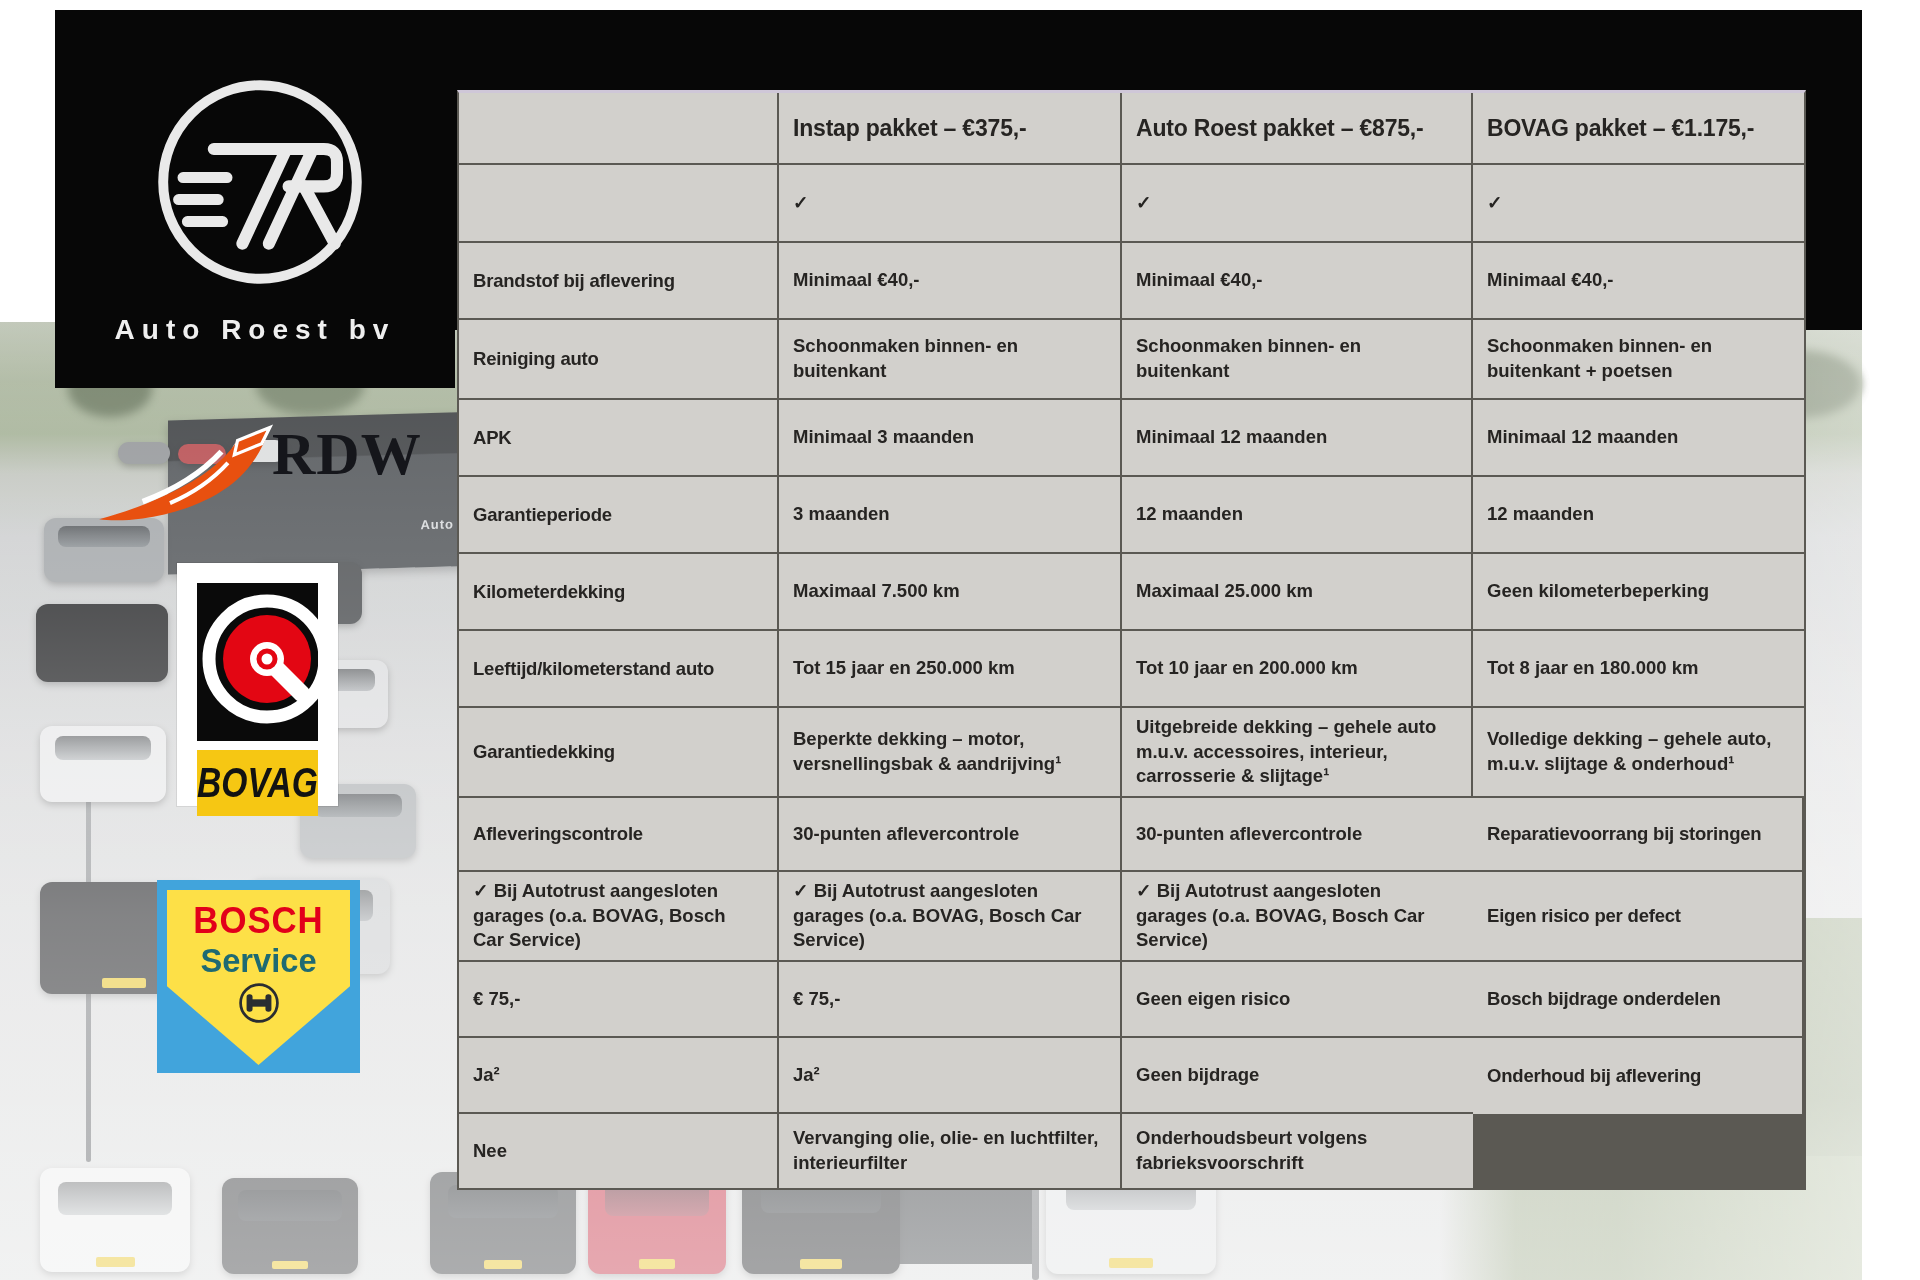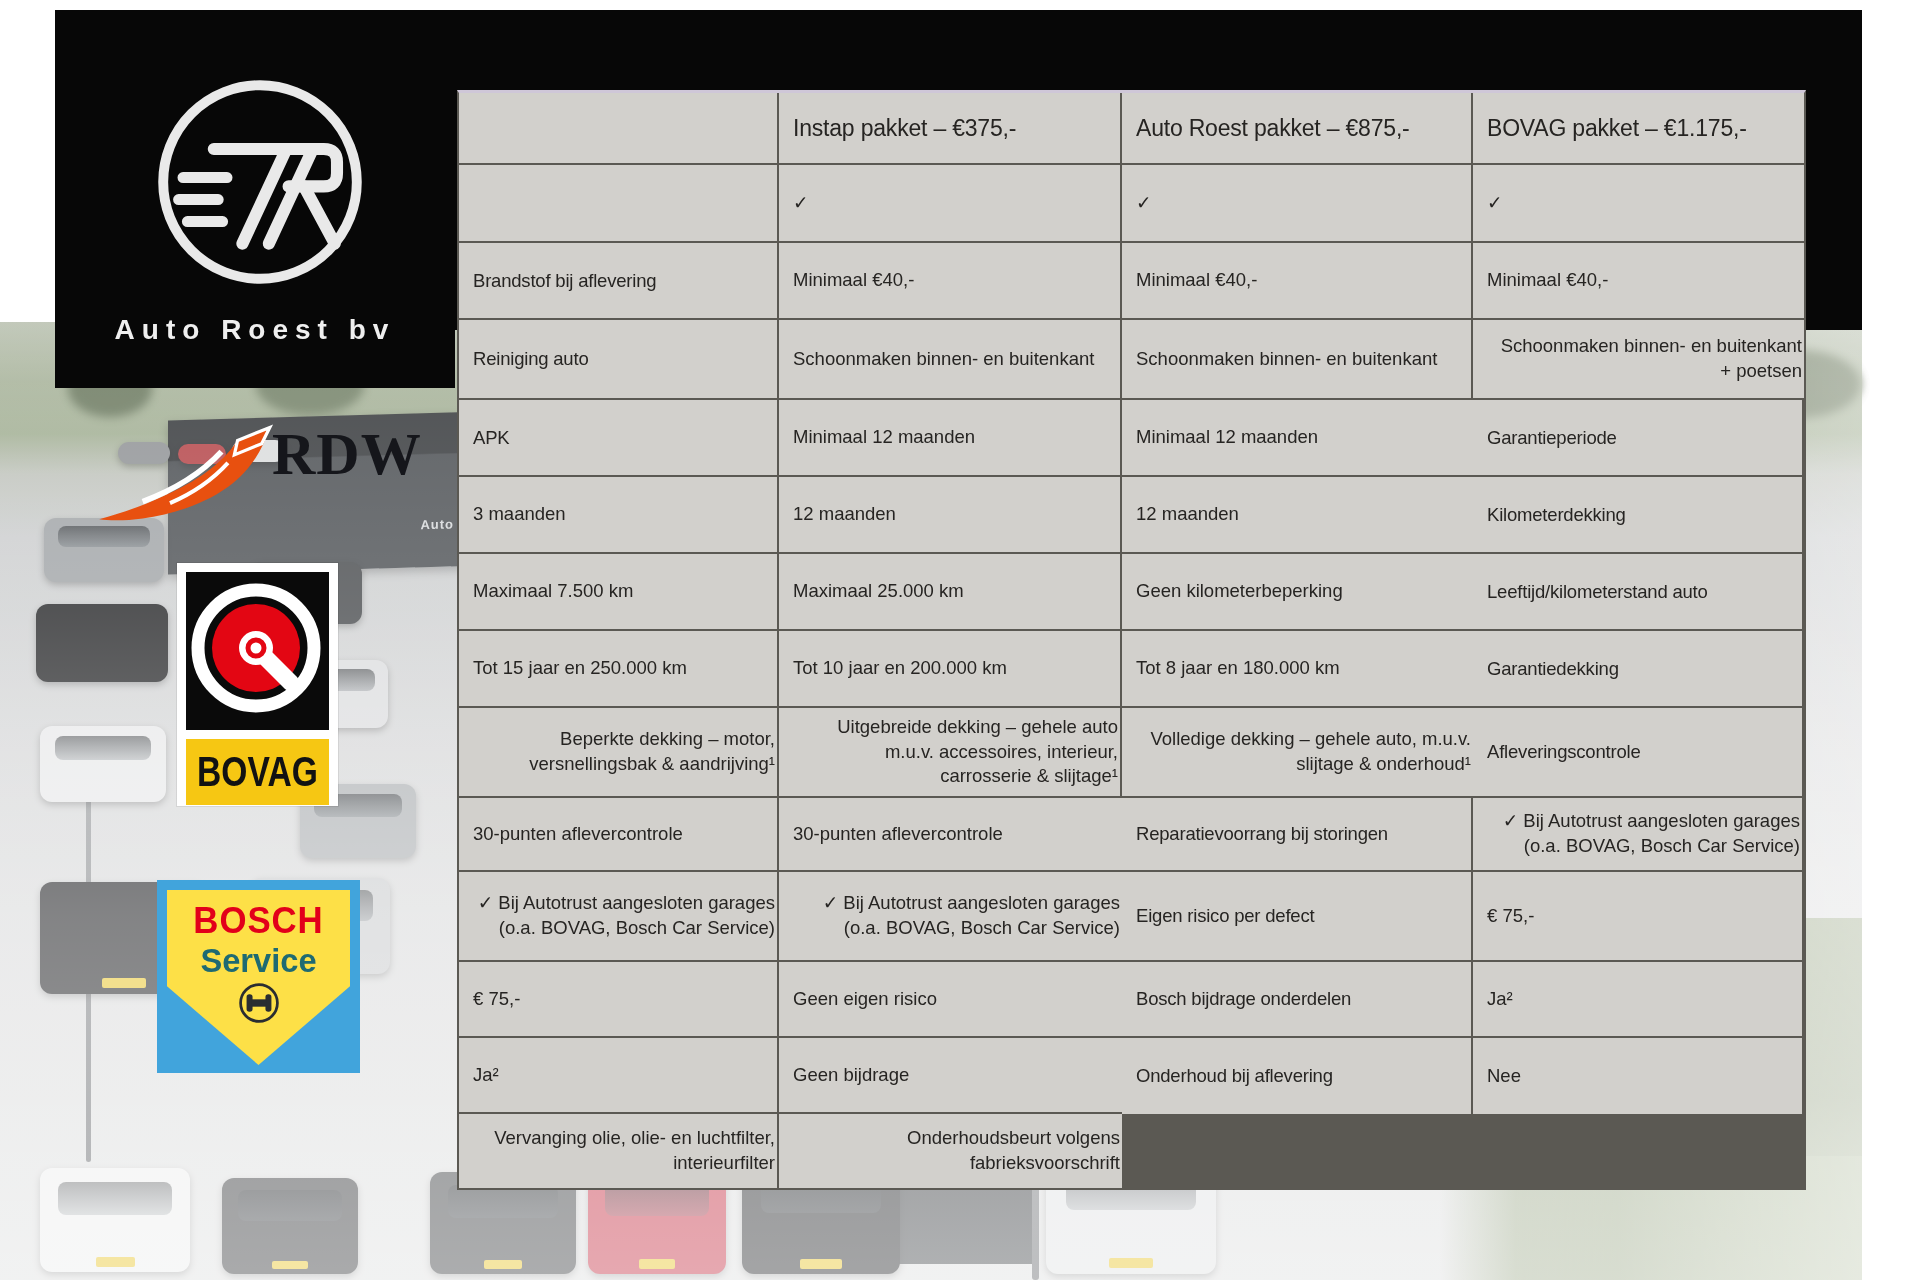--- a/index.html
+++ b/index.html
@@ -72,22 +72,23 @@
 
   
   .rdw { position:absolute; left:96px; top:420px; width:330px; height:112px; }
   .rdw .rdw-text {
     position:absolute; left:176px; top:0px;
     font-family:"Liberation Serif", serif; font-size:60px; font-weight:600;
     color:#15161b; letter-spacing:1px;
   }
   .bovag {
     position:absolute; left:177px; top:563px; width:161px; height:243px;
-    background:#ffffff; padding:9px; box-sizing:border-box;
+    background:#ffffff; padding:20px; box-sizing:border-box;
     box-shadow:0 0 0 1px rgba(0,0,0,.07);
+    font-style:italic;
   }
   .bovag-top { position:relative; width:100%; height:158px; background:#0a0a0a; }
   .bovag-bottom {
     margin-top:9px; height:66px; background:var(--bovag_yellow,#f6c713);
     display:flex; align-items:center; justify-content:center;
   }
   .bovag-text { font-size:42px; font-weight:700; color:#121212; transform:scaleX(.8); letter-spacing:0; }
   .bosch { position:absolute; left:157px; top:880px; width:203px; height:193px;
     background:var(--bosch_blue,#41a4dc); }
   .bosch-shield {
@@ -107,22 +108,22 @@
     grid-template-columns:320px 343px 351px 331px;
     grid-template-rows:72px 78px 77px 80px 77px 77px 77px 77px 90px 74px 90px 76px 76px 74px;
     border:2px solid var(--table_border,#5b5953);
     border-top:3px solid #cfc7d8;
     background:var(--table_border,#5b5953);
   }
   .cell {
     background:var(--table_cell_bg,#d2d0cc); box-sizing:border-box;
     border-right:2px solid var(--table_border,#5b5953);
     border-bottom:2px solid var(--table_border,#5b5953);
-    display:flex; align-items:center; padding:8px 2px 8px 14px;
-    color:var(--table_text,#262422); font-weight:400;text-align:right;
+    display:flex; align-items:center; padding:8px 16px 8px 14px;
+    color:var(--table_text,#262422); font-weight:700;
   }
   .cell.last-col { border-right:none; }
   .cell.last-row { border-bottom:none; }
   .hcell { font-size:23px; white-space:nowrap; letter-spacing:-.2px; }
   .lcell { font-size:18.5px; white-space:nowrap; letter-spacing:-.2px; overflow:hidden; }
   .vcell { font-size:18.5px; line-height:1.35; }
 </style>
 </head>
 <body>
 
@@ -244,20 +245,21 @@
       <div class="cell vcell last-col">✓</div>
       <div class="cell lcell">Brandstof bij aflevering</div>
       <div class="cell vcell">Minimaal €40,-</div>
       <div class="cell vcell">Minimaal €40,-</div>
       <div class="cell vcell last-col">Minimaal €40,-</div>
       <div class="cell lcell">Reiniging auto</div>
       <div class="cell vcell">Schoonmaken binnen- en buitenkant</div>
       <div class="cell vcell">Schoonmaken binnen- en buitenkant</div>
       <div class="cell vcell last-col">Schoonmaken binnen- en buitenkant + poetsen</div>
       <div class="cell lcell">APK</div>
+      <div class="cell vcell">Minimaal 3 maanden</div>
       <div class="cell vcell">Minimaal 12 maanden</div>
       <div class="cell vcell last-col">Minimaal 12 maanden</div>
       <div class="cell lcell">Garantieperiode</div>
       <div class="cell vcell">3 maanden</div>
       <div class="cell vcell">12 maanden</div>
       <div class="cell vcell last-col">12 maanden</div>
       <div class="cell lcell">Kilometerdekking</div>
       <div class="cell vcell">Maximaal 7.500 km</div>
       <div class="cell vcell">Maximaal 25.000 km</div>
       <div class="cell vcell last-col">Geen kilometerbeperking</div>

